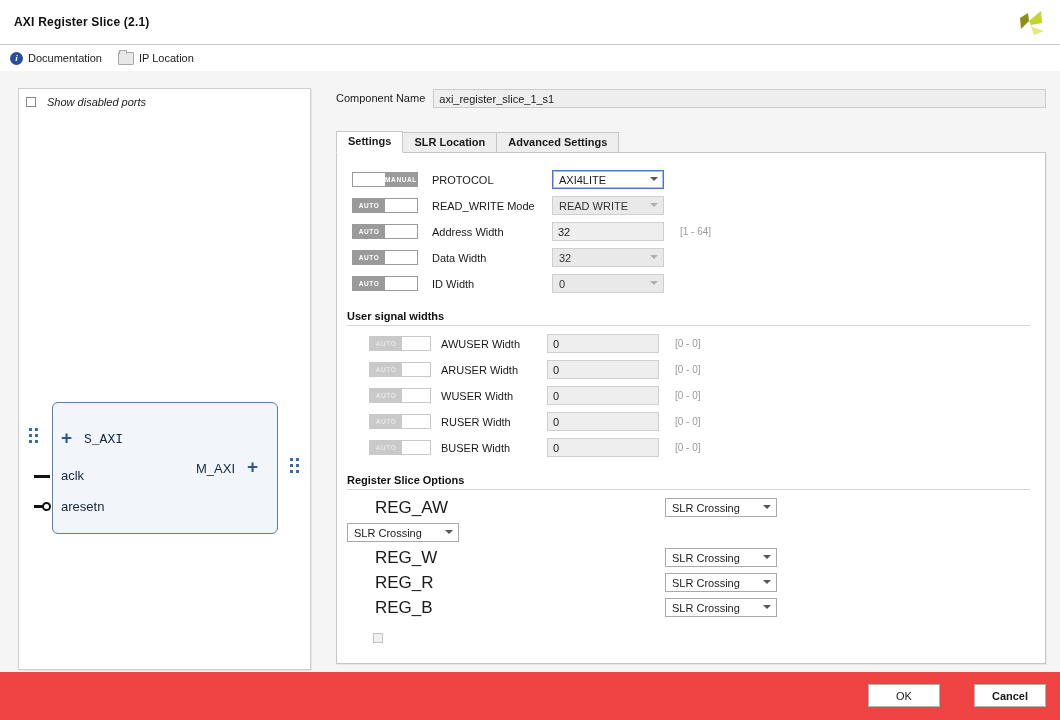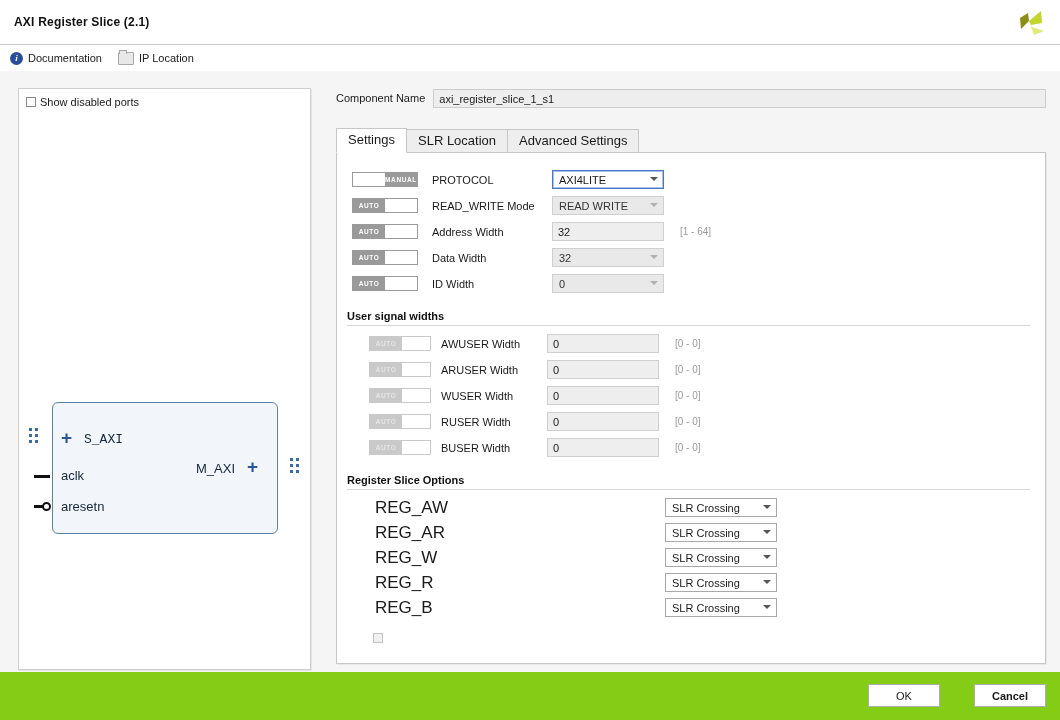--- a/index.html
+++ b/index.html
@@ -79,22 +79,23 @@
   
   .port-panel {
     position: absolute;
     left: 18px; top: 17px;
     width: 291px; height: 580px;
     background: #ffffff;
     border: 1px solid #cfcfcf;
     box-shadow: 1px 1px 0 rgba(0,0,0,0.06);
   }
   .show-ports-row {
-    display: flex; align-items: center; gap: 4px;
+    display: flex; align-items: center; gap: 11px;
     padding: 7px 0 0 7px;
+    font-style: italic;
   }
   .chk {
     width: 10px; height: 10px;
     border: 1px solid #8a8a8a;
     background: #fff;
     display: inline-block;
     box-sizing: border-box;
   }
   .chk.disabled { border-color: #c2c2c2; background: #f0f0f0; }
   .show-ports-label { font-size: 11px; color: #1a1a1a; }
@@ -164,21 +165,21 @@
   }
 
   .tabs {
     margin-top: 23px;
     display: flex; align-items: flex-end;
     height: 21px;
     position: relative; z-index: 2;
   }
   .tab {
     padding: 3px 11px 4px 11px;
-    font-size: 13px; font-weight: normal;
+    font-size: 11px; font-weight: bold;
     color: #1a1a1a;
     background: #eeeeee;
     border: 1px solid #c6c6c6;
     border-bottom: none;
     margin-right: -1px;
     cursor: default;
   }
   .tab.active {
     background: #ffffff;
     border-bottom: 1px solid #ffffff;
@@ -309,21 +310,21 @@
   .chkrow {
     display: flex; align-items: center; gap: 6px;
     margin-top: 13px; margin-left: 26px;
   }
   .chkrow .lbl { font-size: 10.5px; color: #a2a2a2; }
 
   
   .footer {
     position: absolute;
     left: 0; right: 0; bottom: 0; height: 48px;
-    background: #84cc16;
+    background: #ef4444;
   }
   .btn {
     position: absolute; top: 12px;
     width: 70px; height: 21px;
     background: #ffffff;
     border: 1px solid #b0b0b0;
     font-size: 11px; color: #1a1a1a;
     display: flex; align-items: center; justify-content: center;
     cursor: default;
   }
@@ -519,21 +520,20 @@
 
       <div class="rrow">
         <div class="rlabel">REG_AW</div>
         <div class="combo">
           <span class="cv">SLR Crossing</span>
           <span class="arrow"></span>
         </div>
       </div>
 
       <div class="rrow">
-        <div class="rlabel">REG_AR</div>
         <div class="combo">
           <span class="cv">SLR Crossing</span>
           <span class="arrow"></span>
         </div>
       </div>
 
       <div class="rrow">
         <div class="rlabel">REG_W</div>
         <div class="combo">
           <span class="cv">SLR Crossing</span>

